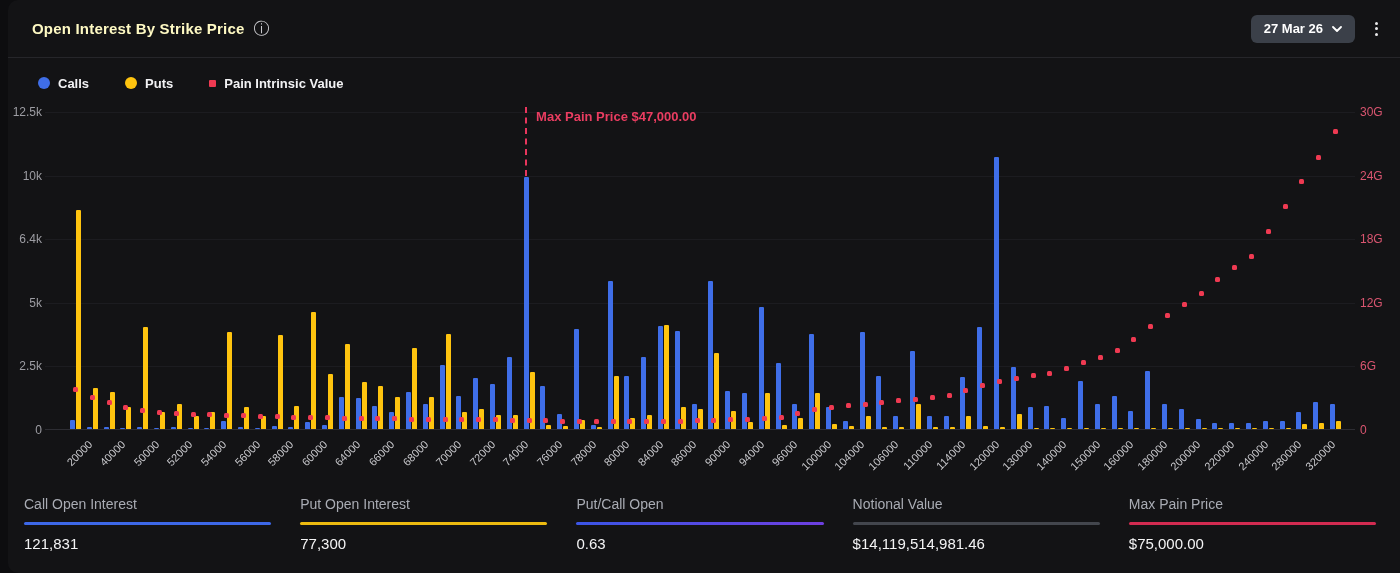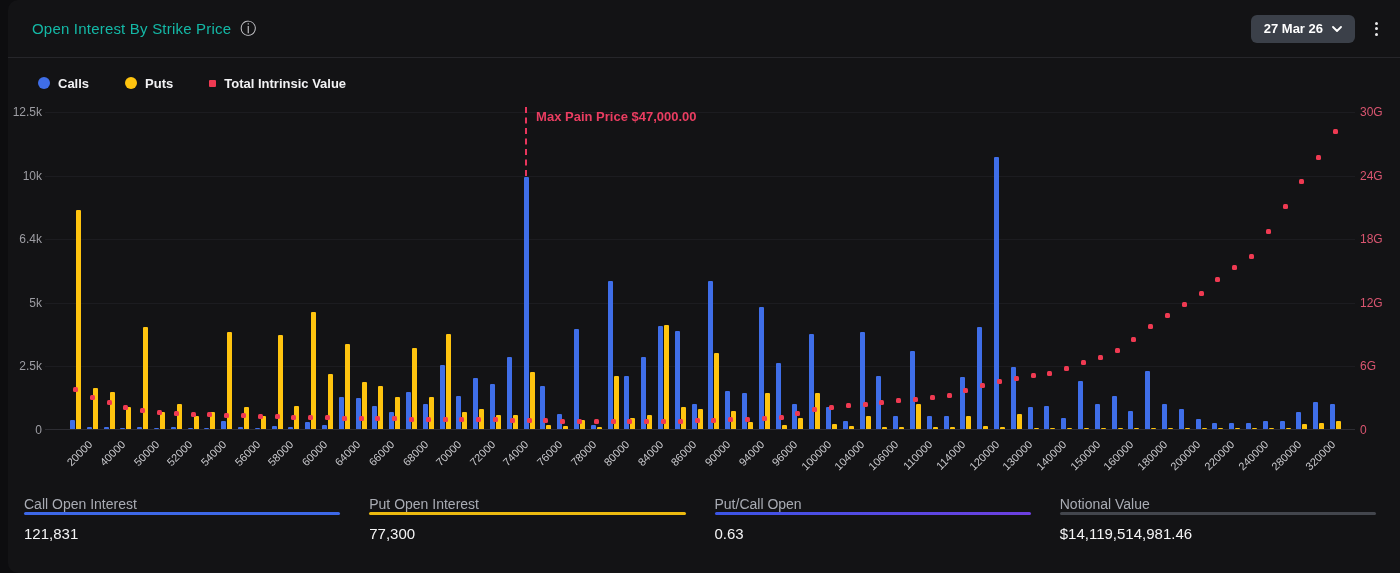--- a/index.html
+++ b/index.html
@@ -1,21 +1,21 @@
 <!DOCTYPE html>
 <html><head>
 <meta charset="utf-8">
 <style>
   * { margin:0; padding:0; box-sizing:border-box; }
   html,body { width:1400px; height:573px; background:#0d0d0f; font-family:"Liberation Sans",sans-serif; overflow:hidden; }
   .card { position:absolute; top:0; left:8px; right:0; bottom:0; background:#131315; border-radius:10px 0 0 10px; }
 
   
   .header { position:absolute; top:0; left:0; right:0; height:57px; display:flex; align-items:center; padding:0 18px 0 24px; }
-  .title { font-size:15px; color:#14b8a6; letter-spacing:.2px; }
+  .title { font-size:15px; color:#fef9c3; letter-spacing:.2px;font-weight:bold; }
   .info-icon { margin-left:9px; color:#c9c9cd; font-size:16px; line-height:1; }
   .spacer { flex:1; }
   .date-btn { display:flex; align-items:center; gap:9px; background:#3b4049; border:none; border-radius:6px; height:28px; padding:0 13px; color:#ffffff; font-weight:700; font-size:13px; font-family:"Liberation Sans",sans-serif; cursor:pointer; }
   .chev { width:10px; height:6px; }
   .kebab { margin-left:16px; display:flex; flex-direction:column; gap:2.5px; cursor:pointer; padding:4px; }
   .kebab i { width:3px; height:3px; border-radius:50%; background:#e8e8ea; }
   .divider { position:absolute; top:57px; left:0; right:0; height:1px; background:#26262a; }
 
   
   .legend { position:absolute; top:72px; left:30px; display:flex; align-items:center; gap:36px; height:22px; }
@@ -31,21 +31,21 @@
   .ylab-r { position:absolute; left:1352px; width:40px; text-align:left; font-size:12px; color:#da5570; }
   .bar { position:absolute; bottom:1px; width:5px; border-radius:1px 1px 0 0; }
   .iv-dot { position:absolute; width:5px; height:5px; border-radius:1.5px; }
   .xlab { position:absolute; width:72px; text-align:right; font-size:11px; color:#c9c9cd; transform:rotate(-45deg); transform-origin:100% 0; white-space:nowrap; }
   .mp-line { position:absolute; width:0; border-left:2px dashed #e8365d; }
   .mp-label { position:absolute; font-size:13px; font-weight:700; color:#ea3d61; white-space:nowrap; }
 
   
   .footer { position:absolute; left:16px; right:24px; top:496px; display:flex; gap:29px; }
   .stat { flex:1; }
-  .stat-label { font-size:14px; color:#a9acb4; }
+  .stat-label { font-size:14px; color:#a9acb4; padding-bottom:10px; }
   .stat-line { height:3px; border-radius:2px; }
   .stat-value { font-size:15px; color:#f4f4f5; padding-top:10px; }
 </style>
 </head>
 <body>
 
 <div class="card">
 
   <div class="header">
     <span class="title">Open Interest By Strike Price</span>
@@ -69,21 +69,21 @@
       <span class="legend-item">
         <span class="dot" style="background: rgb(63, 110, 232);"></span>
         <span>Calls</span>
       </span>
       <span class="legend-item">
         <span class="dot" style="background: rgb(255, 196, 15);"></span>
         <span>Puts</span>
       </span>
       <span class="legend-item">
         <span class="sq" style="background: rgb(239, 58, 82);"></span>
-        <span>Total Intrinsic Value</span>
+        <span>Pain Intrinsic Value</span>
       </span>
     </div>
 
   <div id="axes">
       <div class="ylab" style="top: 105px;">12.5k</div>
       <div class="ylab-r" style="top: 105px;">30G</div>
       <div class="ylab" style="top: 168.6px;">10k</div>
       <div class="ylab-r" style="top: 168.6px;">24G</div>
       <div class="ylab" style="top: 232.2px;">6.4k</div>
       <div class="ylab-r" style="top: 232.2px;">18G</div>
@@ -385,15 +385,20 @@
       <div class="stat">
         <div class="stat-label">Put/Call Open</div>
         <div class="stat-line" style="background: linear-gradient(90deg, rgb(59, 85, 230), rgb(109, 63, 224));"></div>
         <div class="stat-value">0.63</div>
       </div>
       <div class="stat">
         <div class="stat-label">Notional Value</div>
         <div class="stat-line" style="background: rgb(67, 70, 77);"></div>
         <div class="stat-value">$14,119,514,981.46</div>
       </div>
+      <div class="stat">
+        <div class="stat-label">Max Pain Price</div>
+        <div class="stat-line" style="background: rgb(210, 43, 81);"></div>
+        <div class="stat-value">$75,000.00</div>
+      </div>
     </div>
 
 </div>
 
 </body></html>

